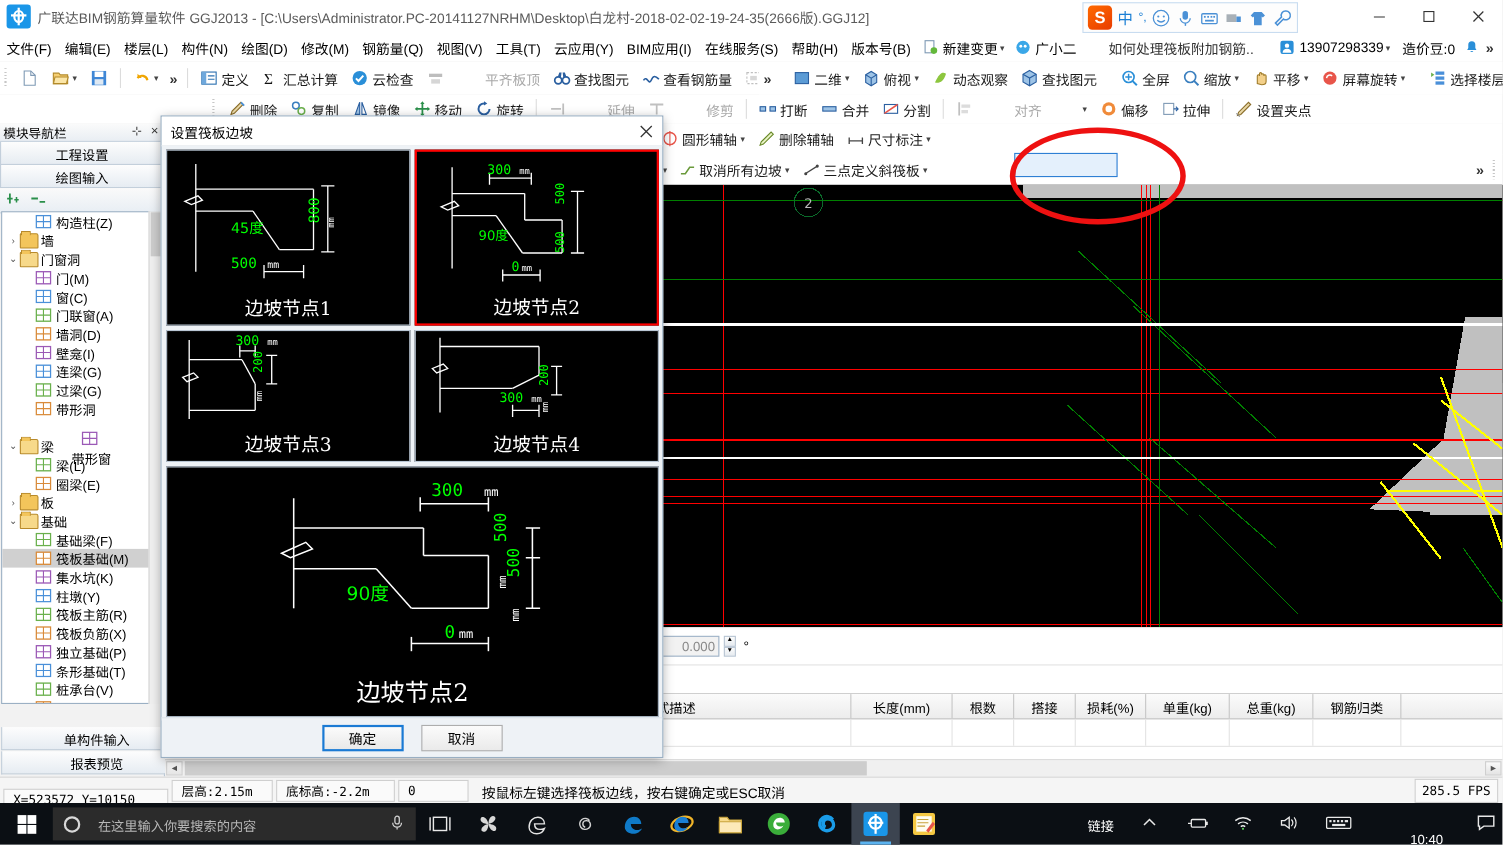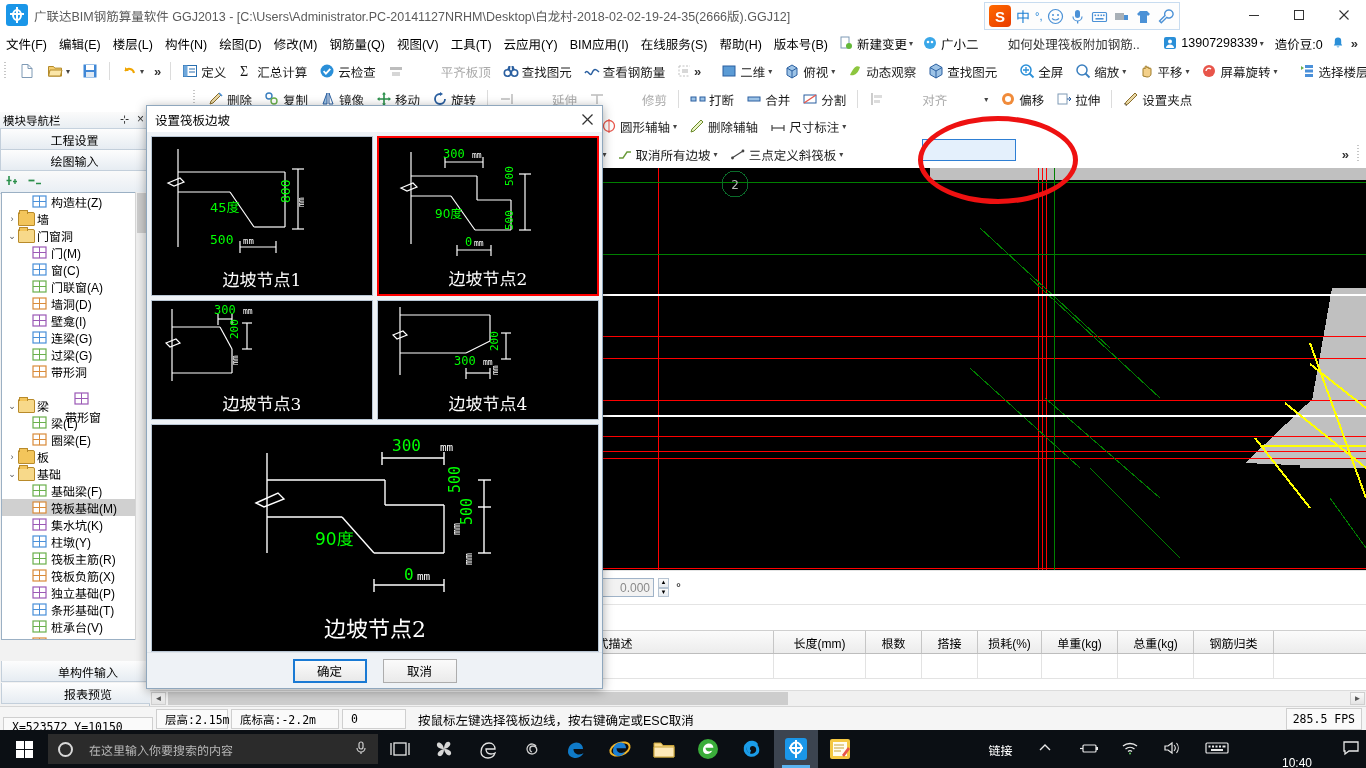--- a/index.html
+++ b/index.html
@@ -1099,21 +1099,21 @@
   </div>
 
   <div class="hscroll">
     <div class="ar" style="left:1px;">◄</div>
     <div class="thumb"></div>
     <div class="ar" style="right:1px;">►</div>
   </div>
 
   <div class="statusbar">
     <div class="sb-cell" style="width:150px;margin-top:16px;">X=523572  Y=10150</div>
-    <div class="sb-cell" style="width:72px;">层高:2.15m</div>
+    <div class="sb-cell" style="width:92px;">层高:2.15m</div>
     <div class="sb-cell" style="width:108px;">底标高:-2.2m</div>
     <div class="sb-cell" style="width:64px;">0</div>
     <div class="sb-msg">按鼠标左键选择筏板边线，按右键确定或ESC取消</div>
     <div class="sb-fps">285.5 FPS</div>
   </div>
 
   <div class="dialog">
     <div class="dlg-title">
       <span>设置筏板边坡</span>
       <span class="dlg-close">

